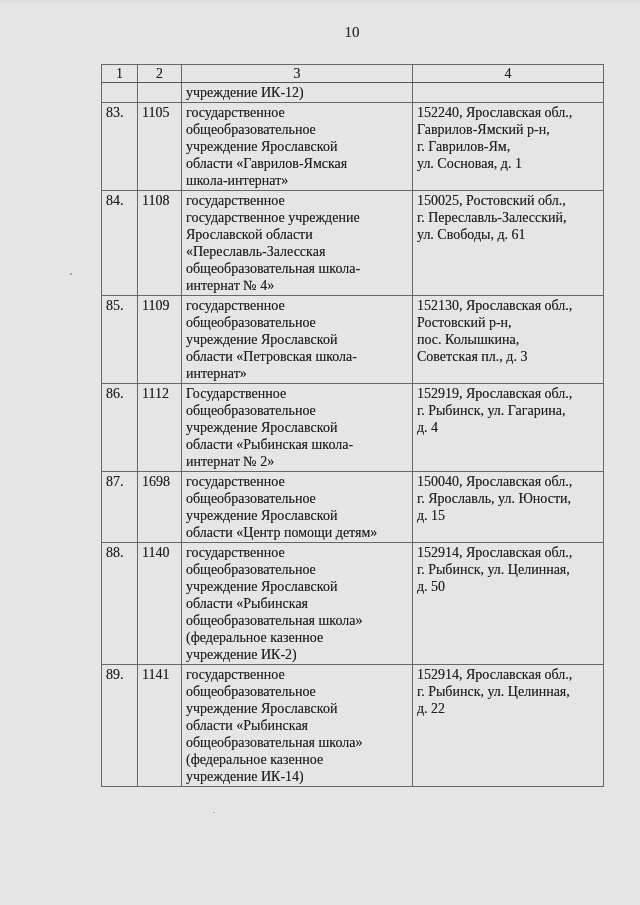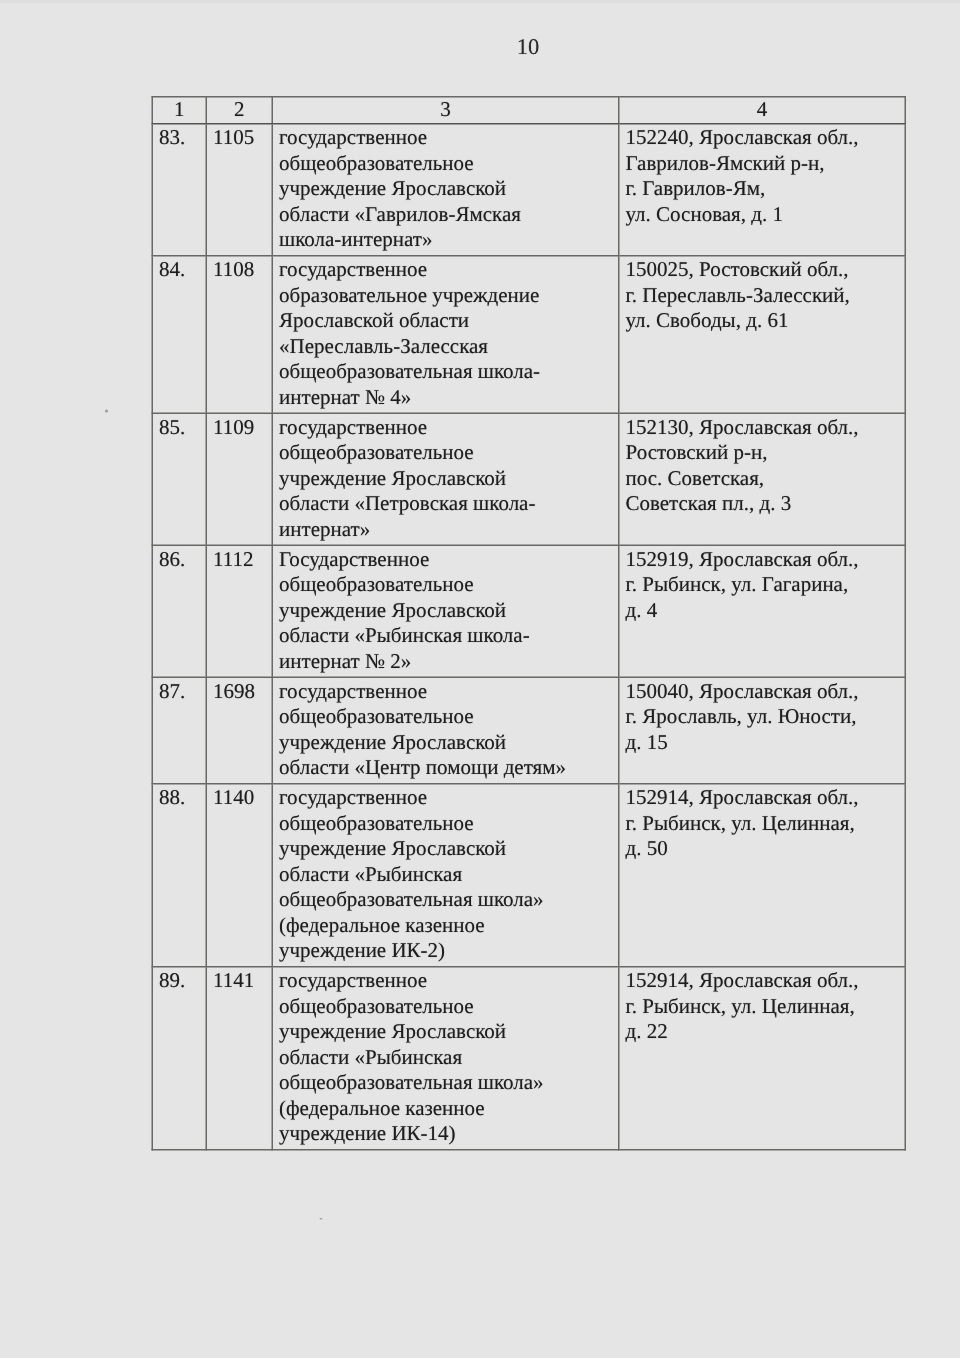--- a/index.html
+++ b/index.html
@@ -100,20 +100,28 @@
     </colgroup>
     <thead>
       <tr>
         <th>1</th>
         <th>2</th>
         <th>3</th>
         <th>4</th>
       </tr>
     </thead>
     <tbody id="table-body">
+        <tr class="cont-row">
+          <td class="cell-num"></td>
+          <td class="cell-code"></td>
+          <td class="cell-name">
+            <div class="line">учреждение ИК-12)</div>
+          </td>
+          <td class="cell-address"></td>
+        </tr>
         <tr>
           <td class="cell-num">83.</td>
           <td class="cell-code">1105</td>
           <td class="cell-name">
             <div class="line">государственное</div>
             <div class="line">общеобразовательное</div>
             <div class="line">учреждение Ярославской</div>
             <div class="line">области «Гаврилов-Ямская</div>
             <div class="line">школа-интернат»</div>
           </td>
@@ -122,21 +130,21 @@
             <div class="line">Гаврилов-Ямский р-н,</div>
             <div class="line">г. Гаврилов-Ям,</div>
             <div class="line">ул. Сосновая, д. 1</div>
           </td>
         </tr>
         <tr>
           <td class="cell-num">84.</td>
           <td class="cell-code">1108</td>
           <td class="cell-name">
             <div class="line">государственное</div>
-            <div class="line">образовательное учреждение</div>
+            <div class="line">государственное учреждение</div>
             <div class="line">Ярославской области</div>
             <div class="line">«Переславль-Залесская</div>
             <div class="line">общеобразовательная школа-</div>
             <div class="line">интернат № 4»</div>
           </td>
           <td class="cell-address">
             <div class="line">150025, Ростовский обл.,</div>
             <div class="line">г. Переславль-Залесский,</div>
             <div class="line">ул. Свободы, д. 61</div>
           </td>
@@ -147,21 +155,21 @@
           <td class="cell-name">
             <div class="line">государственное</div>
             <div class="line">общеобразовательное</div>
             <div class="line">учреждение Ярославской</div>
             <div class="line">области «Петровская школа-</div>
             <div class="line">интернат»</div>
           </td>
           <td class="cell-address">
             <div class="line">152130, Ярославская обл.,</div>
             <div class="line">Ростовский р-н,</div>
-            <div class="line">пос. Советская,</div>
+            <div class="line">пос. Колышкина,</div>
             <div class="line">Советская пл., д. 3</div>
           </td>
         </tr>
         <tr>
           <td class="cell-num">86.</td>
           <td class="cell-code">1112</td>
           <td class="cell-name">
             <div class="line">Государственное</div>
             <div class="line">общеобразовательное</div>
             <div class="line">учреждение Ярославской</div>

